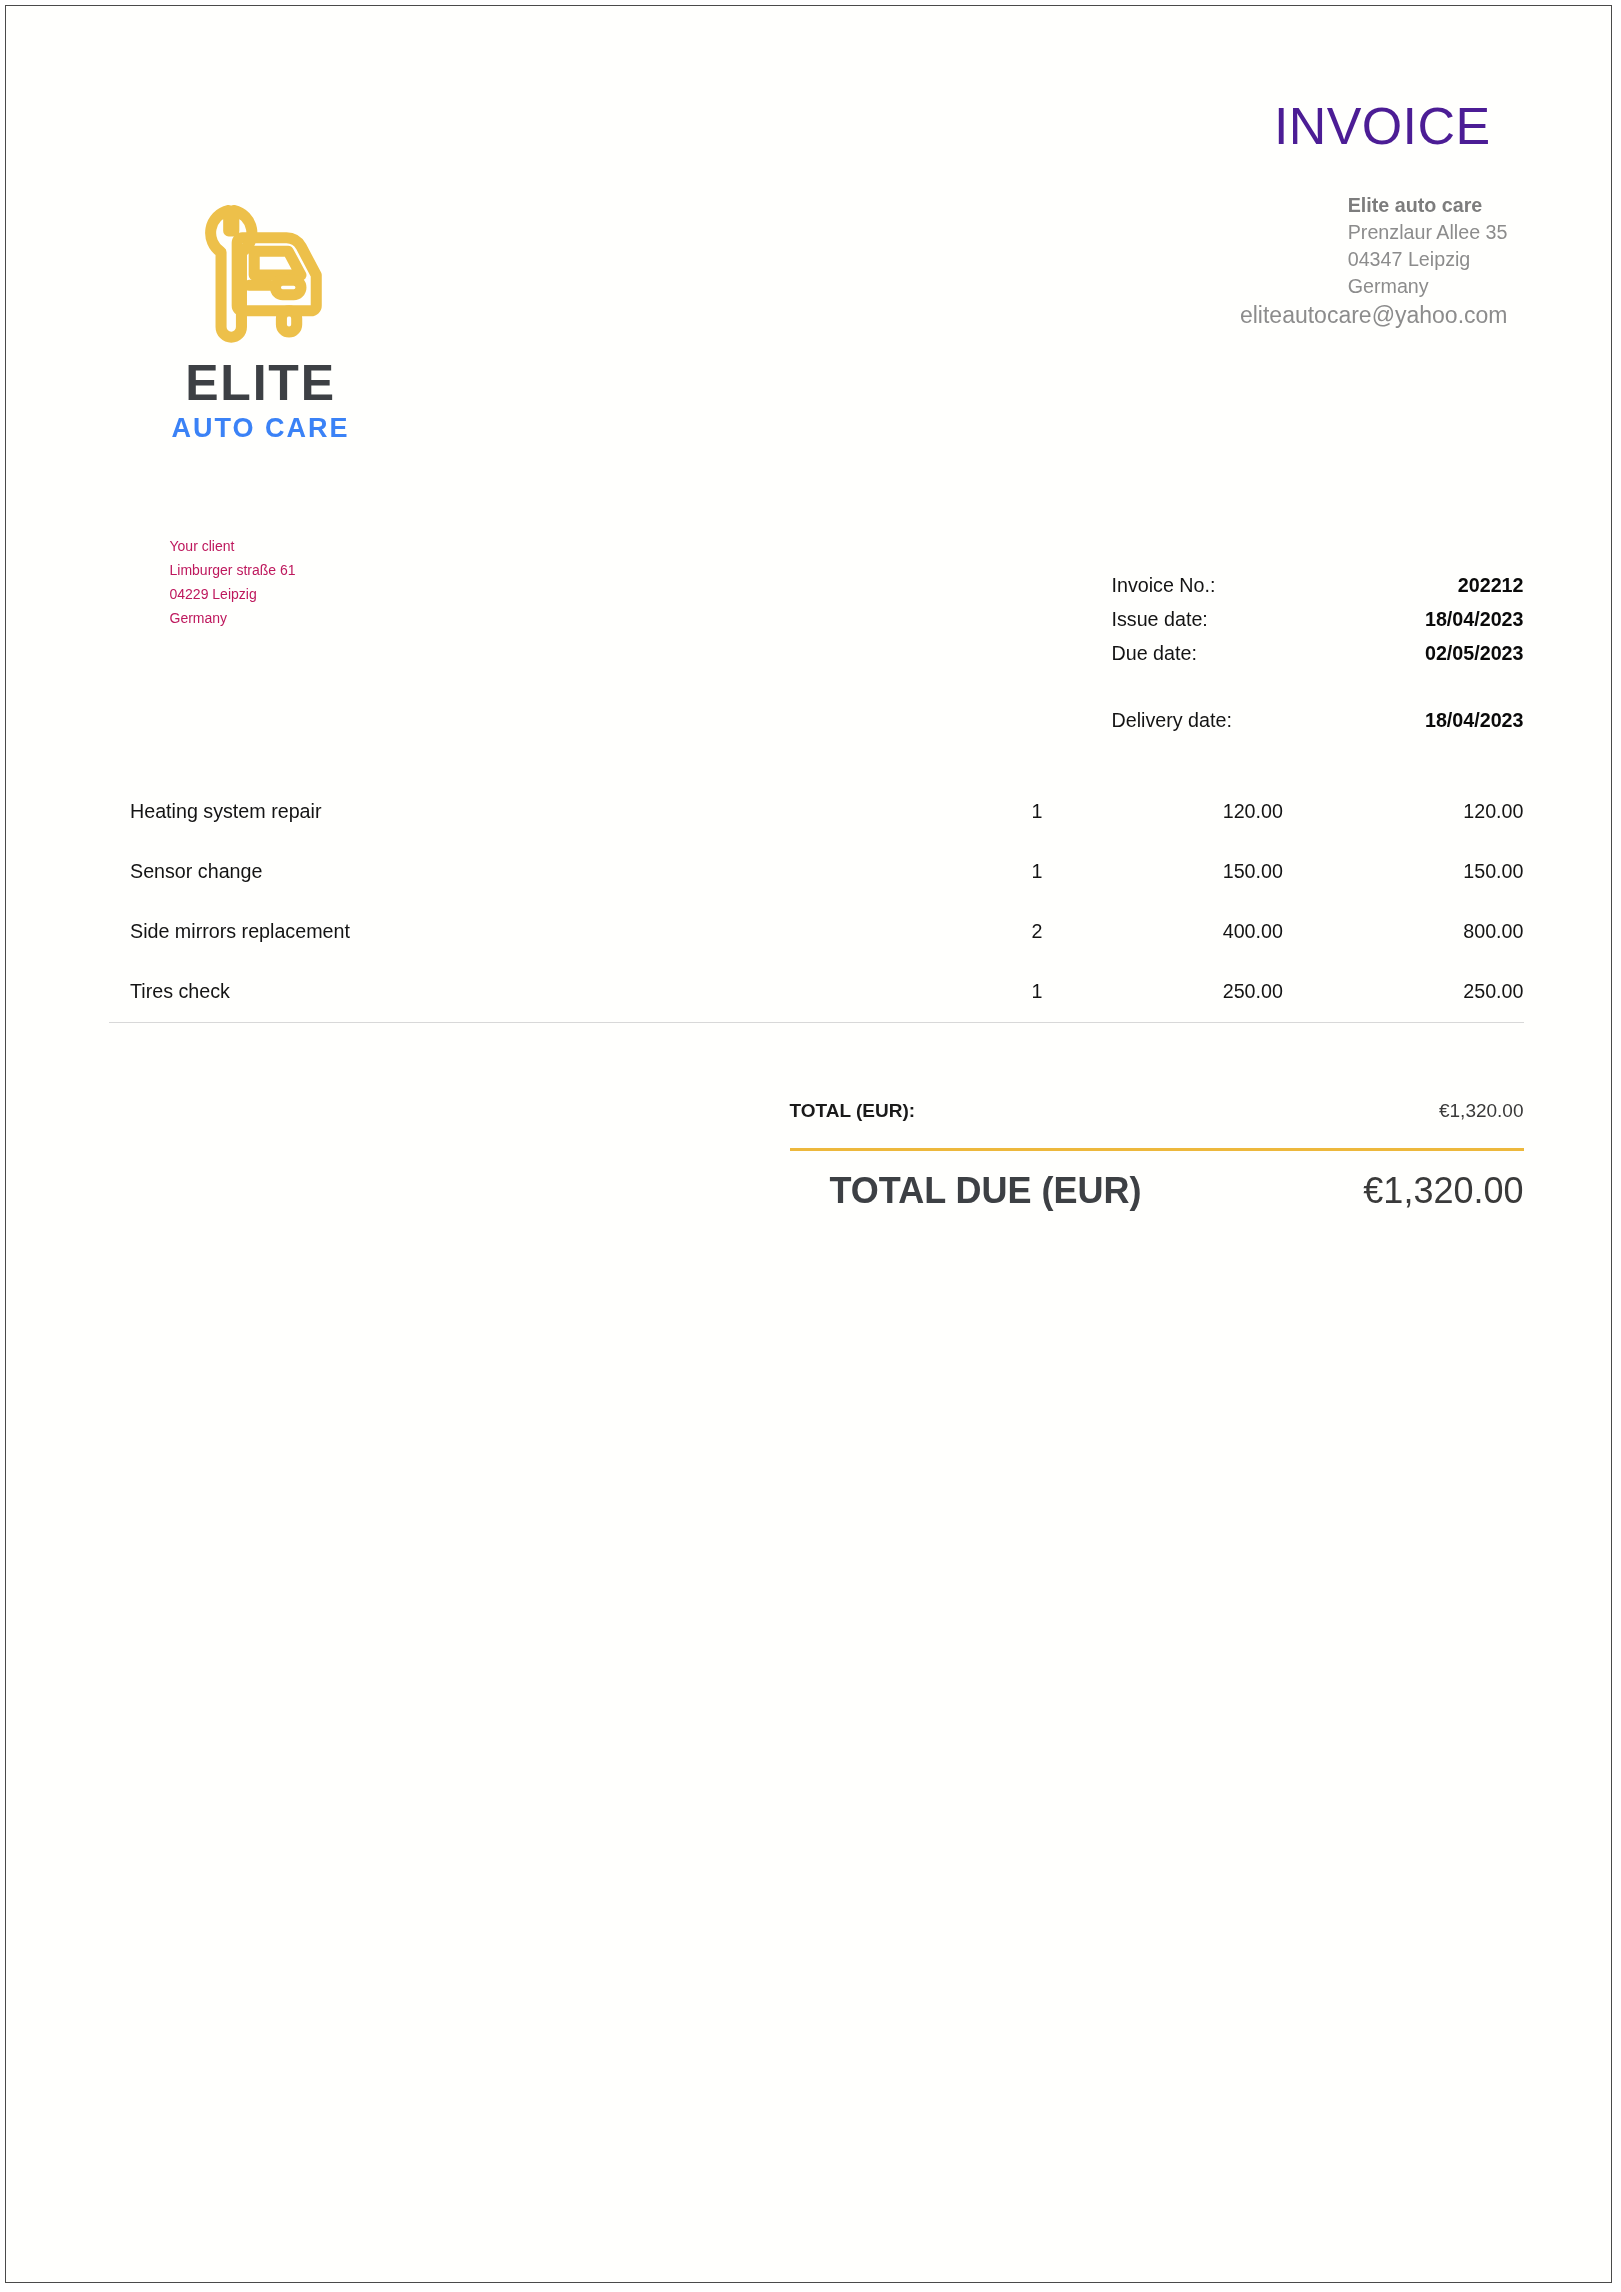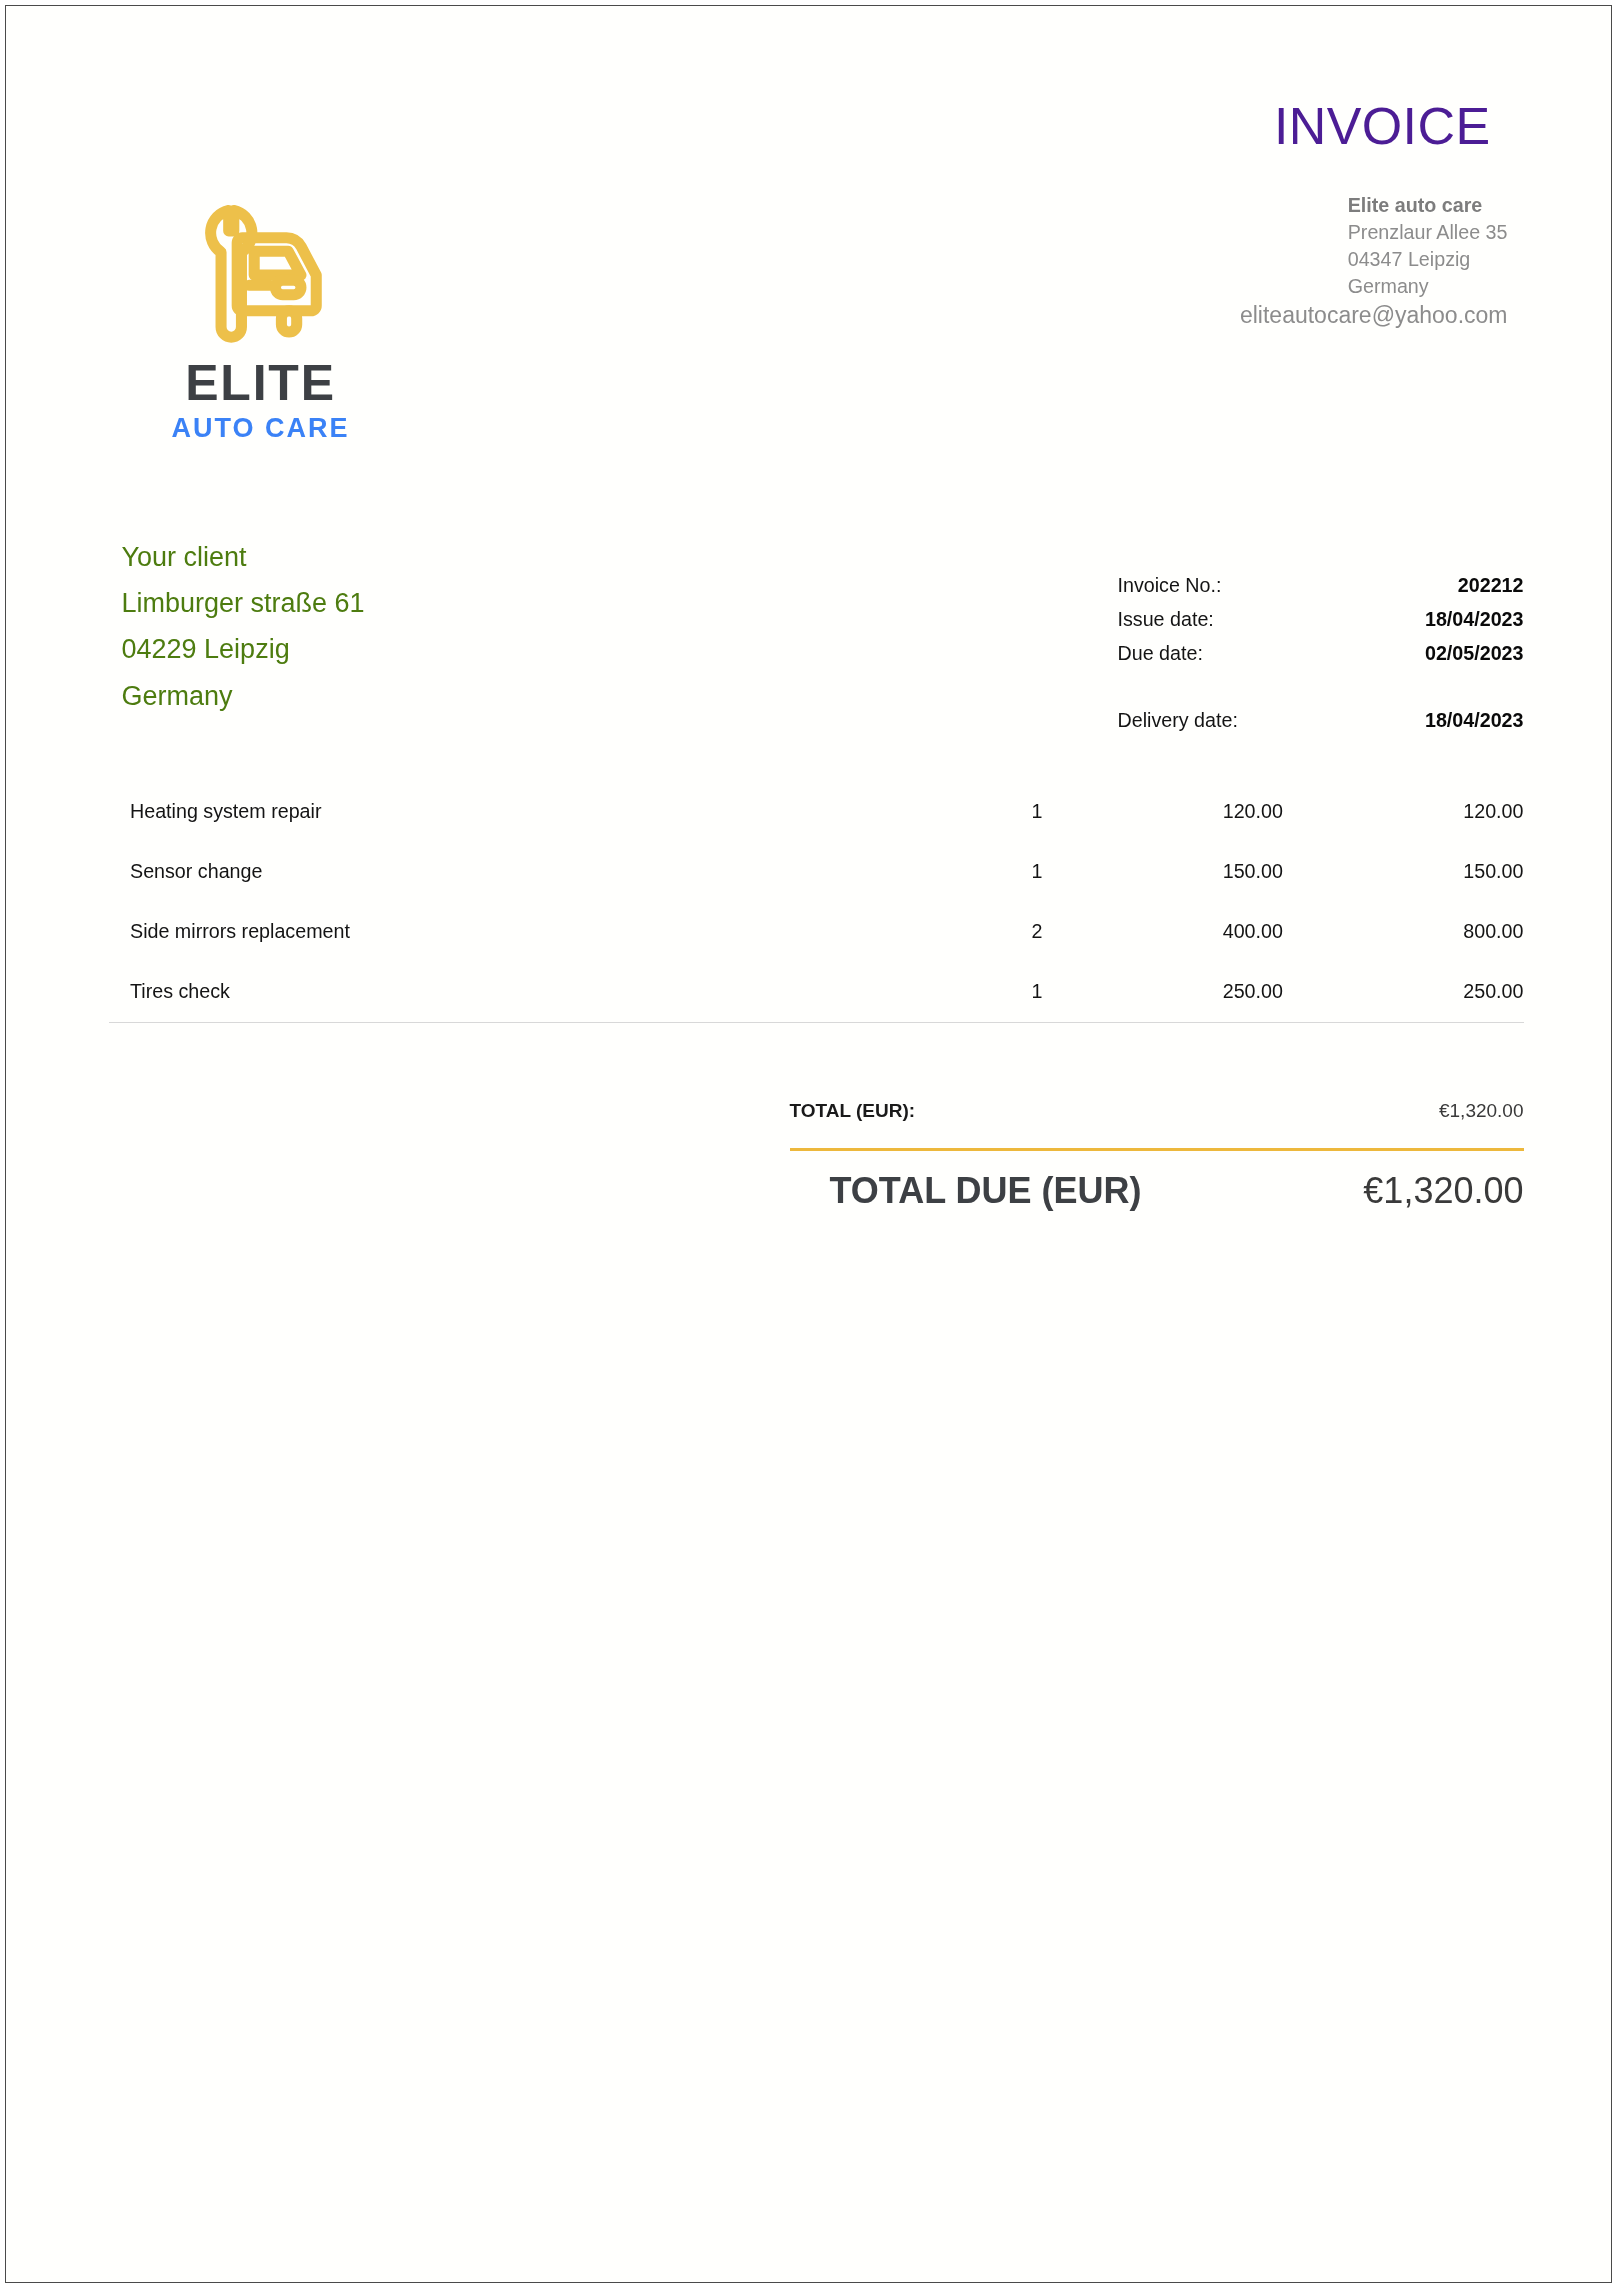--- a/index.html
+++ b/index.html
@@ -102,42 +102,42 @@
 
   
   .client-block {
     position: absolute;
     left: 116px;
     top: 528px;
     line-height: 1.72;
   }
   .client-line {
     display: block;
-    font-size: 27px;
-    color: #4d7c0f;
+    font-size: 14px;
+    color: #be185d;
+    margin-left: 48px;
   }
 
   
   .meta-block {
     position: absolute;
     left: 1106px;
     top: 562px;
     width: 412px;
   }
   .meta-row {
     display: flex;
     justify-content: space-between;
     align-items: baseline;
     line-height: 1.75;
   }
   .meta-row.spaced { margin-top: 32px; align-items: center; }
   .meta-label {
     font-size: 19.7px;
     color: #141414;
-    margin-left: 6px;
   }
   .meta-value {
     font-size: 19.7px;
     font-weight: bold;
     color: #0a0a0a;
   }
 
   
   .table {
     position: absolute;

